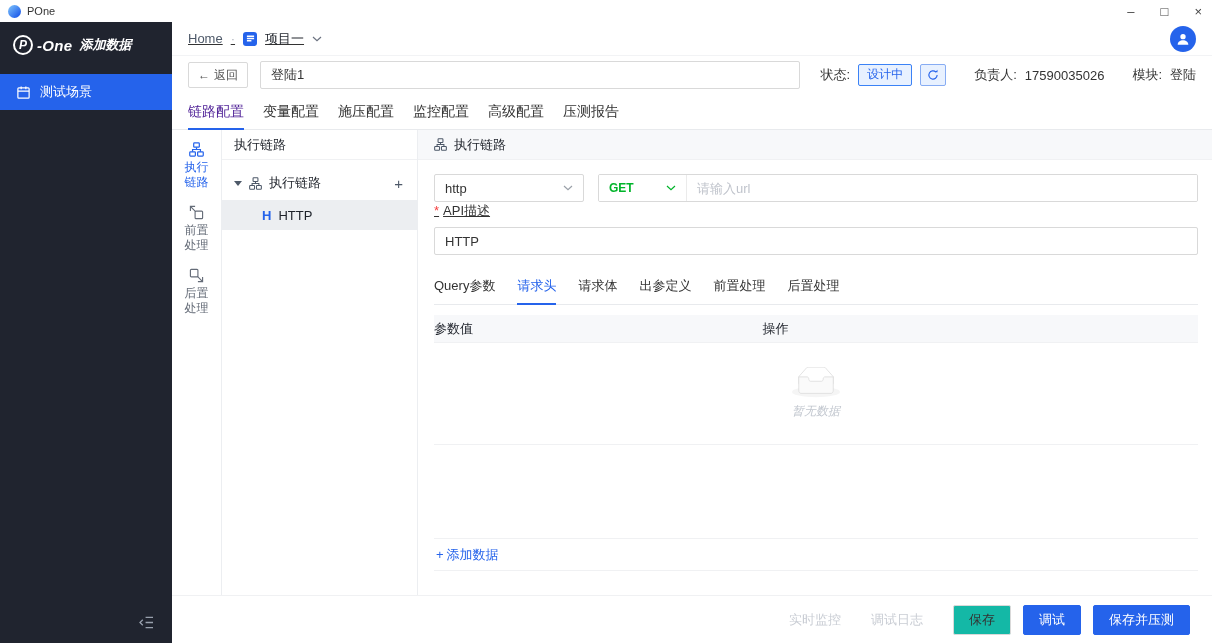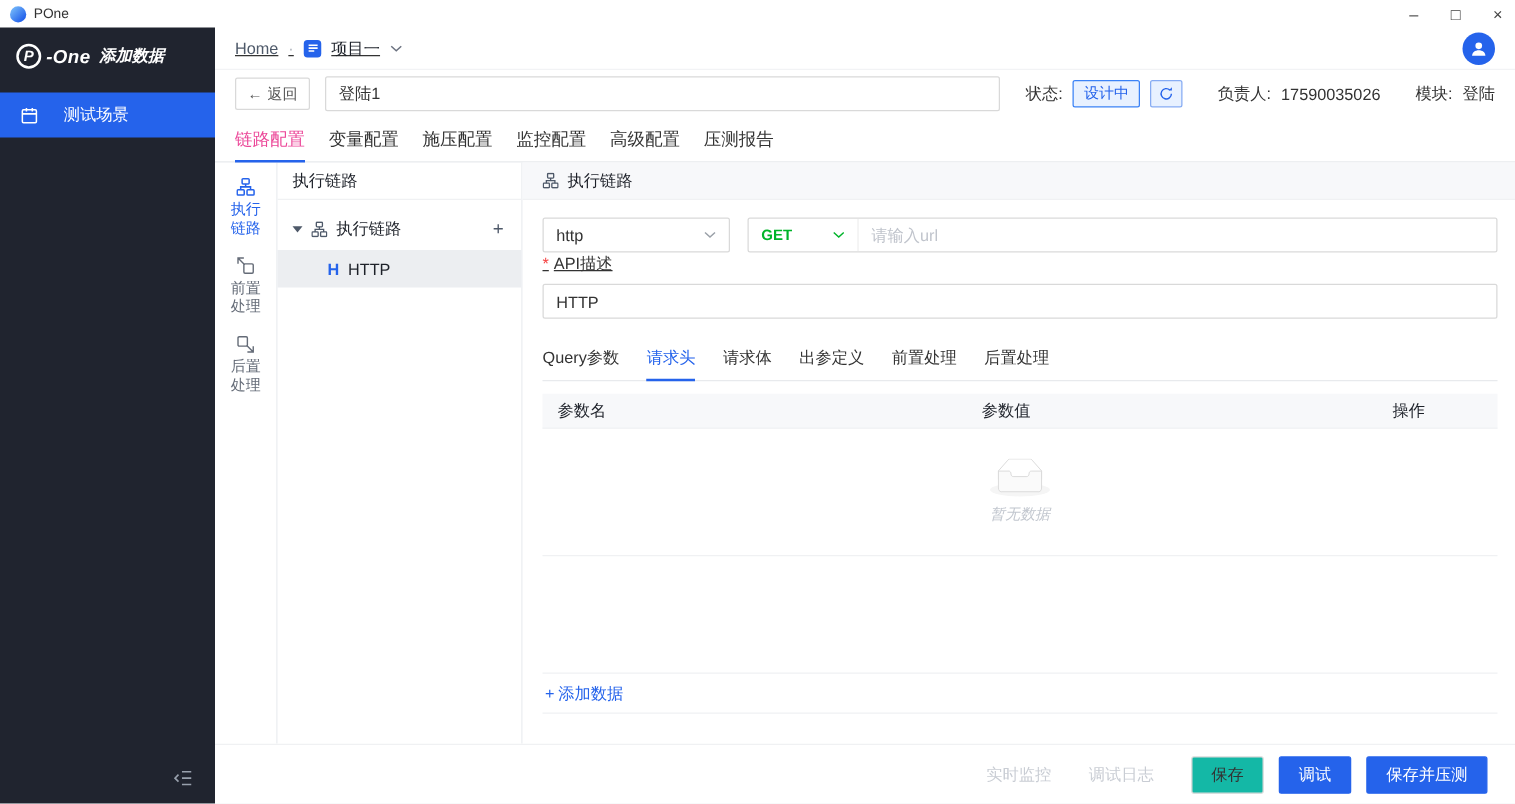--- a/index.html
+++ b/index.html
@@ -19,21 +19,21 @@
   
   .shell { display:flex; height:621px; }
   
   .sidebar { width:172px; background:#20242f; color:#fff; display:flex; flex-direction:column; flex:none; }
   .logo { height:46px; display:flex; align-items:center; padding:0 13px; gap:4px; }
   .logo-badge { width:20px; height:20px; border:2px solid #fff; border-radius:50%;
     display:flex; align-items:center; justify-content:center; font-weight:bold;
     font-style:italic; font-size:12px; flex:none; }
   .logo-name { font-style:italic; font-weight:bold; font-size:15px; letter-spacing:.3px; }
   .logo-suffix { font-style:italic; font-weight:bold; font-size:13px; margin-left:3px; }
-  .nav-item { height:36px; display:flex; align-items:center; gap:20px; padding:0 16px;
+  .nav-item { height:36px; display:flex; align-items:center; gap:9px; padding:0 16px;
     font-size:13px; cursor:pointer; margin-top:6px; }
   .nav-item.active { background:#2563eb; }
   .sidebar-spacer { flex:1; }
   .sidebar-bottom { height:42px; display:flex; align-items:center; justify-content:flex-end;
     padding:0 18px; }
   .collapse-icon { cursor:pointer; display:flex; }
   
   .main { flex:1; display:flex; flex-direction:column; min-width:0; background:#fff; }
   .topbar { height:34px; display:flex; align-items:center; gap:8px; padding:0 16px;
     border-bottom:1px solid #f2f3f5; font-size:13px;text-decoration:underline; }
@@ -56,21 +56,21 @@
   .val { color:#333; }
   .status-badge { font-size:12px; color:#2563eb; background:#e8f1ff; border:1px solid #3b82f6;
     border-radius:2px; padding:2px 8px; line-height:1.3; }
   .refresh-btn { width:26px; height:22px; border:1px solid #87acf3; background:#e8f1ff;
     border-radius:2px; display:flex; align-items:center; justify-content:center; cursor:pointer; }
   .gap-left { margin-left:20px; }
   
   .tabs { height:36px; display:flex; align-items:stretch; gap:19px; padding:0 16px;
     border-bottom:1px solid #e8eaed; font-size:14px; }
   .tab { display:flex; align-items:center; position:relative; color:#333; cursor:pointer; }
-  .tab.active { color:#ec4899; }
+  .tab.active { color:#4c1d95; }
   .tab.active::after { content:""; position:absolute; left:0; right:0; bottom:-1px;
     height:2px; background:#2563eb; }
   
   .content { flex:1; display:flex; min-height:0; }
   .rail { width:50px; border-right:1px solid #eceef1; display:flex; flex-direction:column;
     align-items:center; padding-top:12px; gap:15px; flex:none; }
   .rail-item { display:flex; flex-direction:column; align-items:center; gap:3px;
     color:#646b77; font-size:12px; cursor:pointer; }
   .rail-item.active { color:#2563eb; }
   .rail-label { width:26px; text-align:center; line-height:1.25; word-break:break-all; }
@@ -337,21 +337,20 @@
               <span class="sub-tab">Query参数</span>
               <span class="sub-tab active">请求头</span>
               <span class="sub-tab">请求体</span>
               <span class="sub-tab">出参定义</span>
               <span class="sub-tab">前置处理</span>
               <span class="sub-tab">后置处理</span>
             </div>
 
             <div class="param-table">
               <div class="thead">
-                <div class="th th-name">参数名</div>
                 <div class="th th-value">参数值</div>
                 <div class="th th-op">操作</div>
               </div>
               <div class="tbody-empty">
                 <svg width="48" height="31" viewBox="0 0 64 41" fill="none">
                   <ellipse fill="#f5f5f5" cx="32" cy="33" rx="32" ry="7"></ellipse>
                   <g stroke="#d9d9d9">
                     <path d="M55 12.76L44.854 1.258C44.367.474 43.656 0 42.907 0H21.093c-.749 0-1.46.474-1.947 1.257L9 12.761V22h46v-9.24z" fill="none"></path>
                     <path d="M41.613 15.931c0-1.605.994-2.93 2.227-2.931H55v18.137C55 33.26 53.68 35 52.05 35h-40.1C10.32 35 9 33.259 9 31.137V13h11.16c1.233 0 2.227 1.323 2.227 2.928v.022c0 1.605 1.005 2.901 2.237 2.901h14.752c1.232 0 2.237-1.308 2.237-2.913v-.007z" fill="#fafafa"></path>
                   </g>

